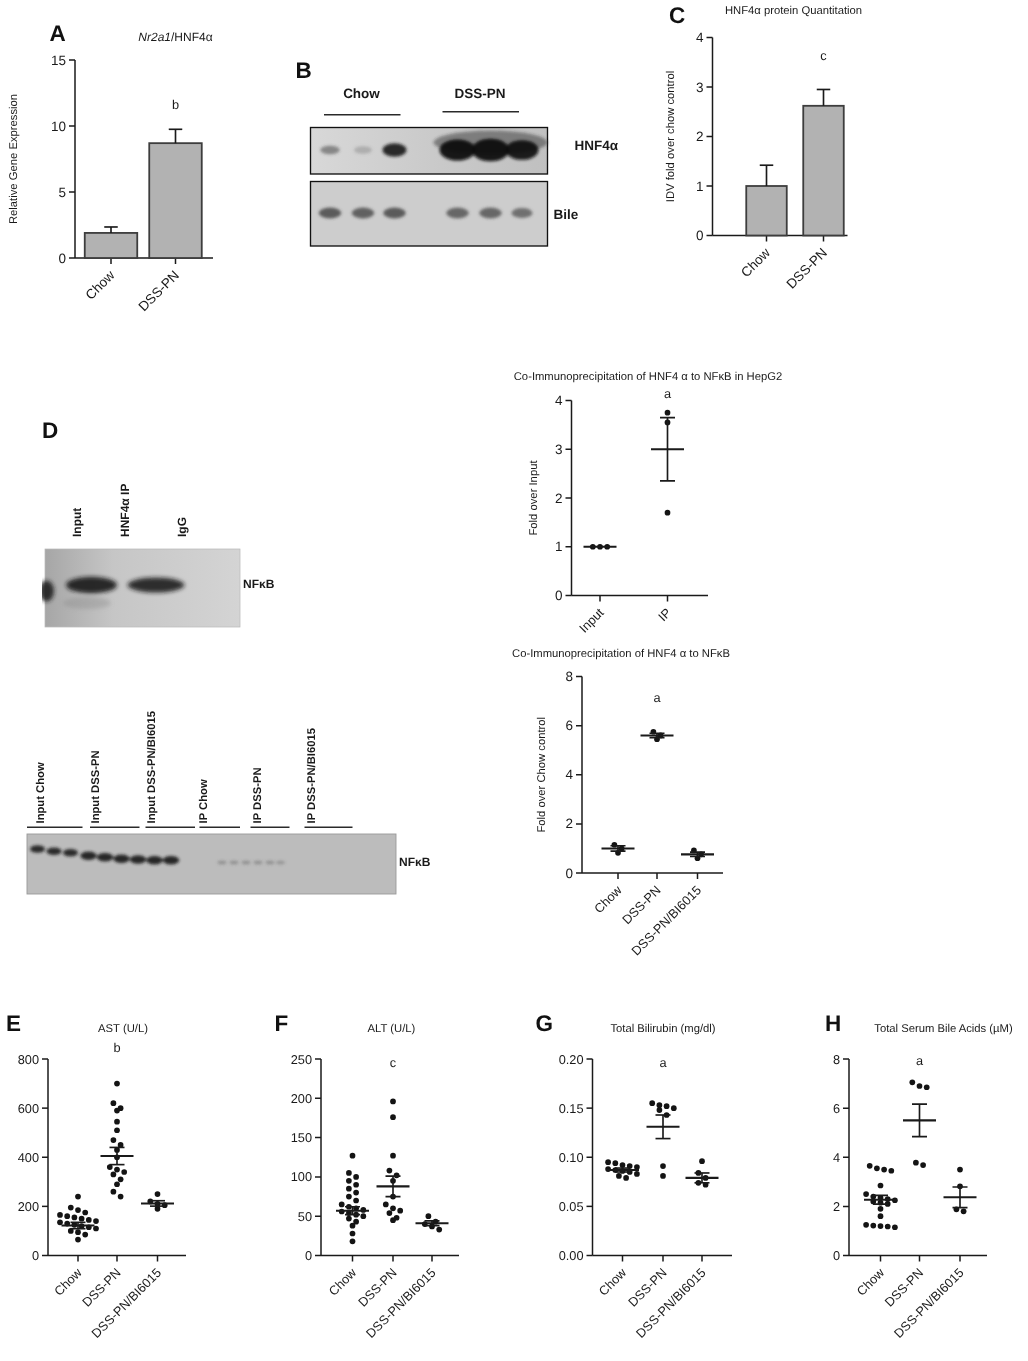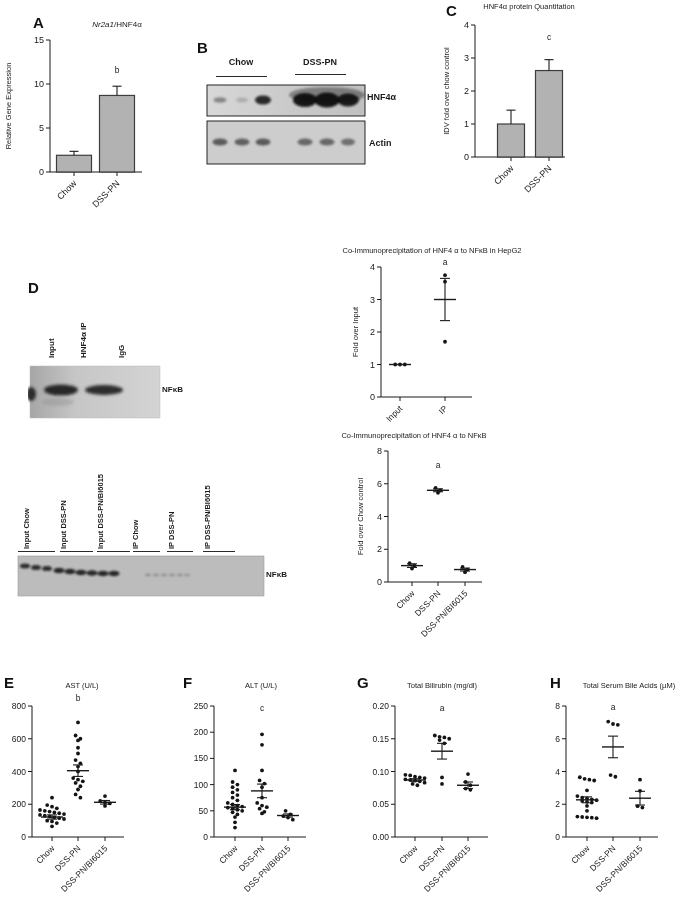--- a/index.html
+++ b/index.html
@@ -466,22 +466,22 @@
     <rect x="4" y="41" width="158" height="43" fill="#cdcdcd" stroke="#111" stroke-width="0.9"></rect>
     <g filter="url(#bl2)">
       <ellipse cx="17" cy="62" rx="7.5" ry="3.6" fill="#3d3d3d" opacity="0.8"></ellipse>
       <ellipse cx="39" cy="62" rx="7.5" ry="3.6" fill="#3d3d3d" opacity="0.75"></ellipse>
       <ellipse cx="60" cy="62" rx="7.5" ry="3.6" fill="#3d3d3d" opacity="0.8"></ellipse>
       <ellipse cx="102" cy="62" rx="7.5" ry="3.6" fill="#3d3d3d" opacity="0.7"></ellipse>
       <ellipse cx="124" cy="62" rx="7.5" ry="3.6" fill="#3d3d3d" opacity="0.7"></ellipse>
       <ellipse cx="145" cy="62" rx="7" ry="3.4" fill="#3d3d3d" opacity="0.65"></ellipse>
     </g>
   </svg>
-  <div class="blab blab9" style="left:367px;top:92px">HNF4α</div>
-  <div class="blab blab9" style="left:369px;top:138px">Actin</div>
+  <div class="blab blab9" style="left:383px;top:92px">HNF4α</div>
+  <div class="blab blab9" style="left:369px;top:138px">Bile</div>
 
   <div class="vlab" style="left:57px;top:348px">Input</div>
   <div class="vlab" style="left:89px;top:348px">HNF4α IP</div>
   <div class="vlab" style="left:127px;top:348px">IgG</div>
   <svg class="blot" style="left:28px;top:362px" width="170" height="60">
     <defs>
       <linearGradient id="gradD" x1="0" y1="0" x2="1" y2="0">
         <stop offset="0" stop-color="#a6a6a6"></stop>
           <stop offset="0.35" stop-color="#c6c6c6"></stop>
           <stop offset="1" stop-color="#d4d4d4"></stop>

